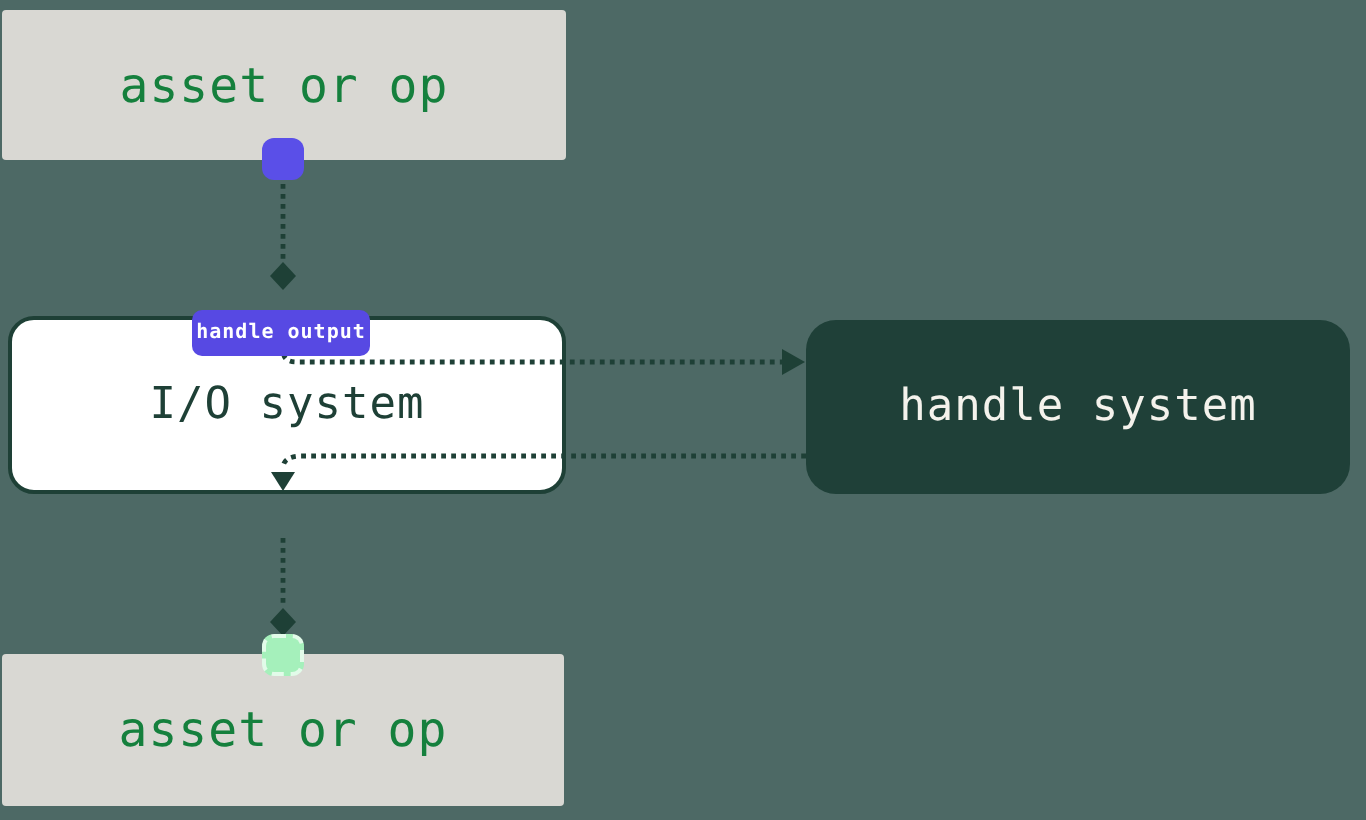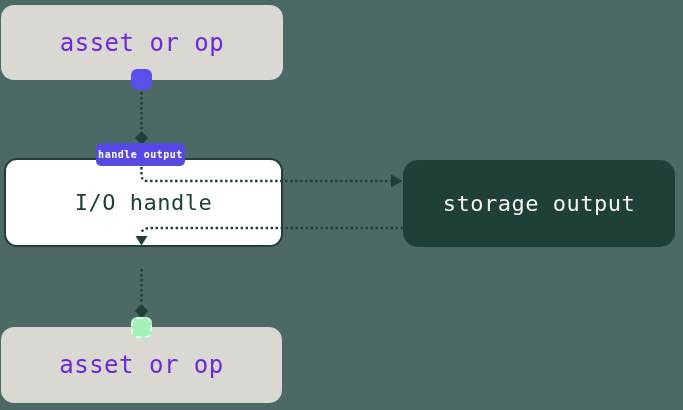--- a/index.html
+++ b/index.html
@@ -18,22 +18,22 @@
   }
   .node {
     position: absolute;
     display: flex;
     align-items: center;
     justify-content: center;
     box-sizing: border-box;
   }
   .asset-node {
     background: #d9d8d3;
-    border-radius: 13px;
-    color: #6d28d9;
+    border-radius: 2px;
+    color: #15803d;
     font-size: 24px;
     letter-spacing: 0.5px;
   }
   .asset-top { left: 1px; top: 5px; width: 282px; height: 75px; }
   .asset-bottom { left: 1px; top: 327px; width: 281px; height: 76px; }
   .io-node {
     left: 4px; top: 158px; width: 279px; height: 89px;
     background: #ffffff;
     border: 2px solid #1e4036;
     border-radius: 13px;
@@ -61,20 +61,21 @@
     position: absolute;
     display: flex;
     align-items: center;
     justify-content: center;
     border-radius: 5px;
     font-size: 10px;
     font-weight: bold;
     letter-spacing: 0.5px;
     z-index: 6;
     box-sizing: border-box;
+    margin-top: 12px;
   }
   .badge-output {
     left: 96px; top: 143px; width: 89px; height: 23px;
     background: #5749e3;
     color: #ffffff;
   }
   .badge-input {
     left: 96px; top: 246px; width: 90px; height: 22px;
     background: #aef5b5;
     color: #1e4036;
@@ -99,25 +100,25 @@
 </head>
 <body>
 
 <div class="canvas">
 
   <div class="node asset-node asset-top">
     <span>asset or op</span>
   </div>
 
   <div class="node io-node">
-    <span>I/O handle</span>
+    <span>I/O system</span>
   </div>
 
   <div class="node storage-node">
-    <span>storage output</span>
+    <span>handle system</span>
   </div>
 
   <div class="node asset-node asset-bottom">
     <span>asset or op</span>
   </div>
 
   <svg class="connector-layer" width="683" height="410" viewBox="0 0 683 410" xmlns="http://www.w3.org/2000/svg">
     <g stroke="#1e4036" stroke-width="2.4" fill="none" stroke-dasharray="2.4 2.6">
 
       <path d="M141.5,92 L141.5,130"></path>

